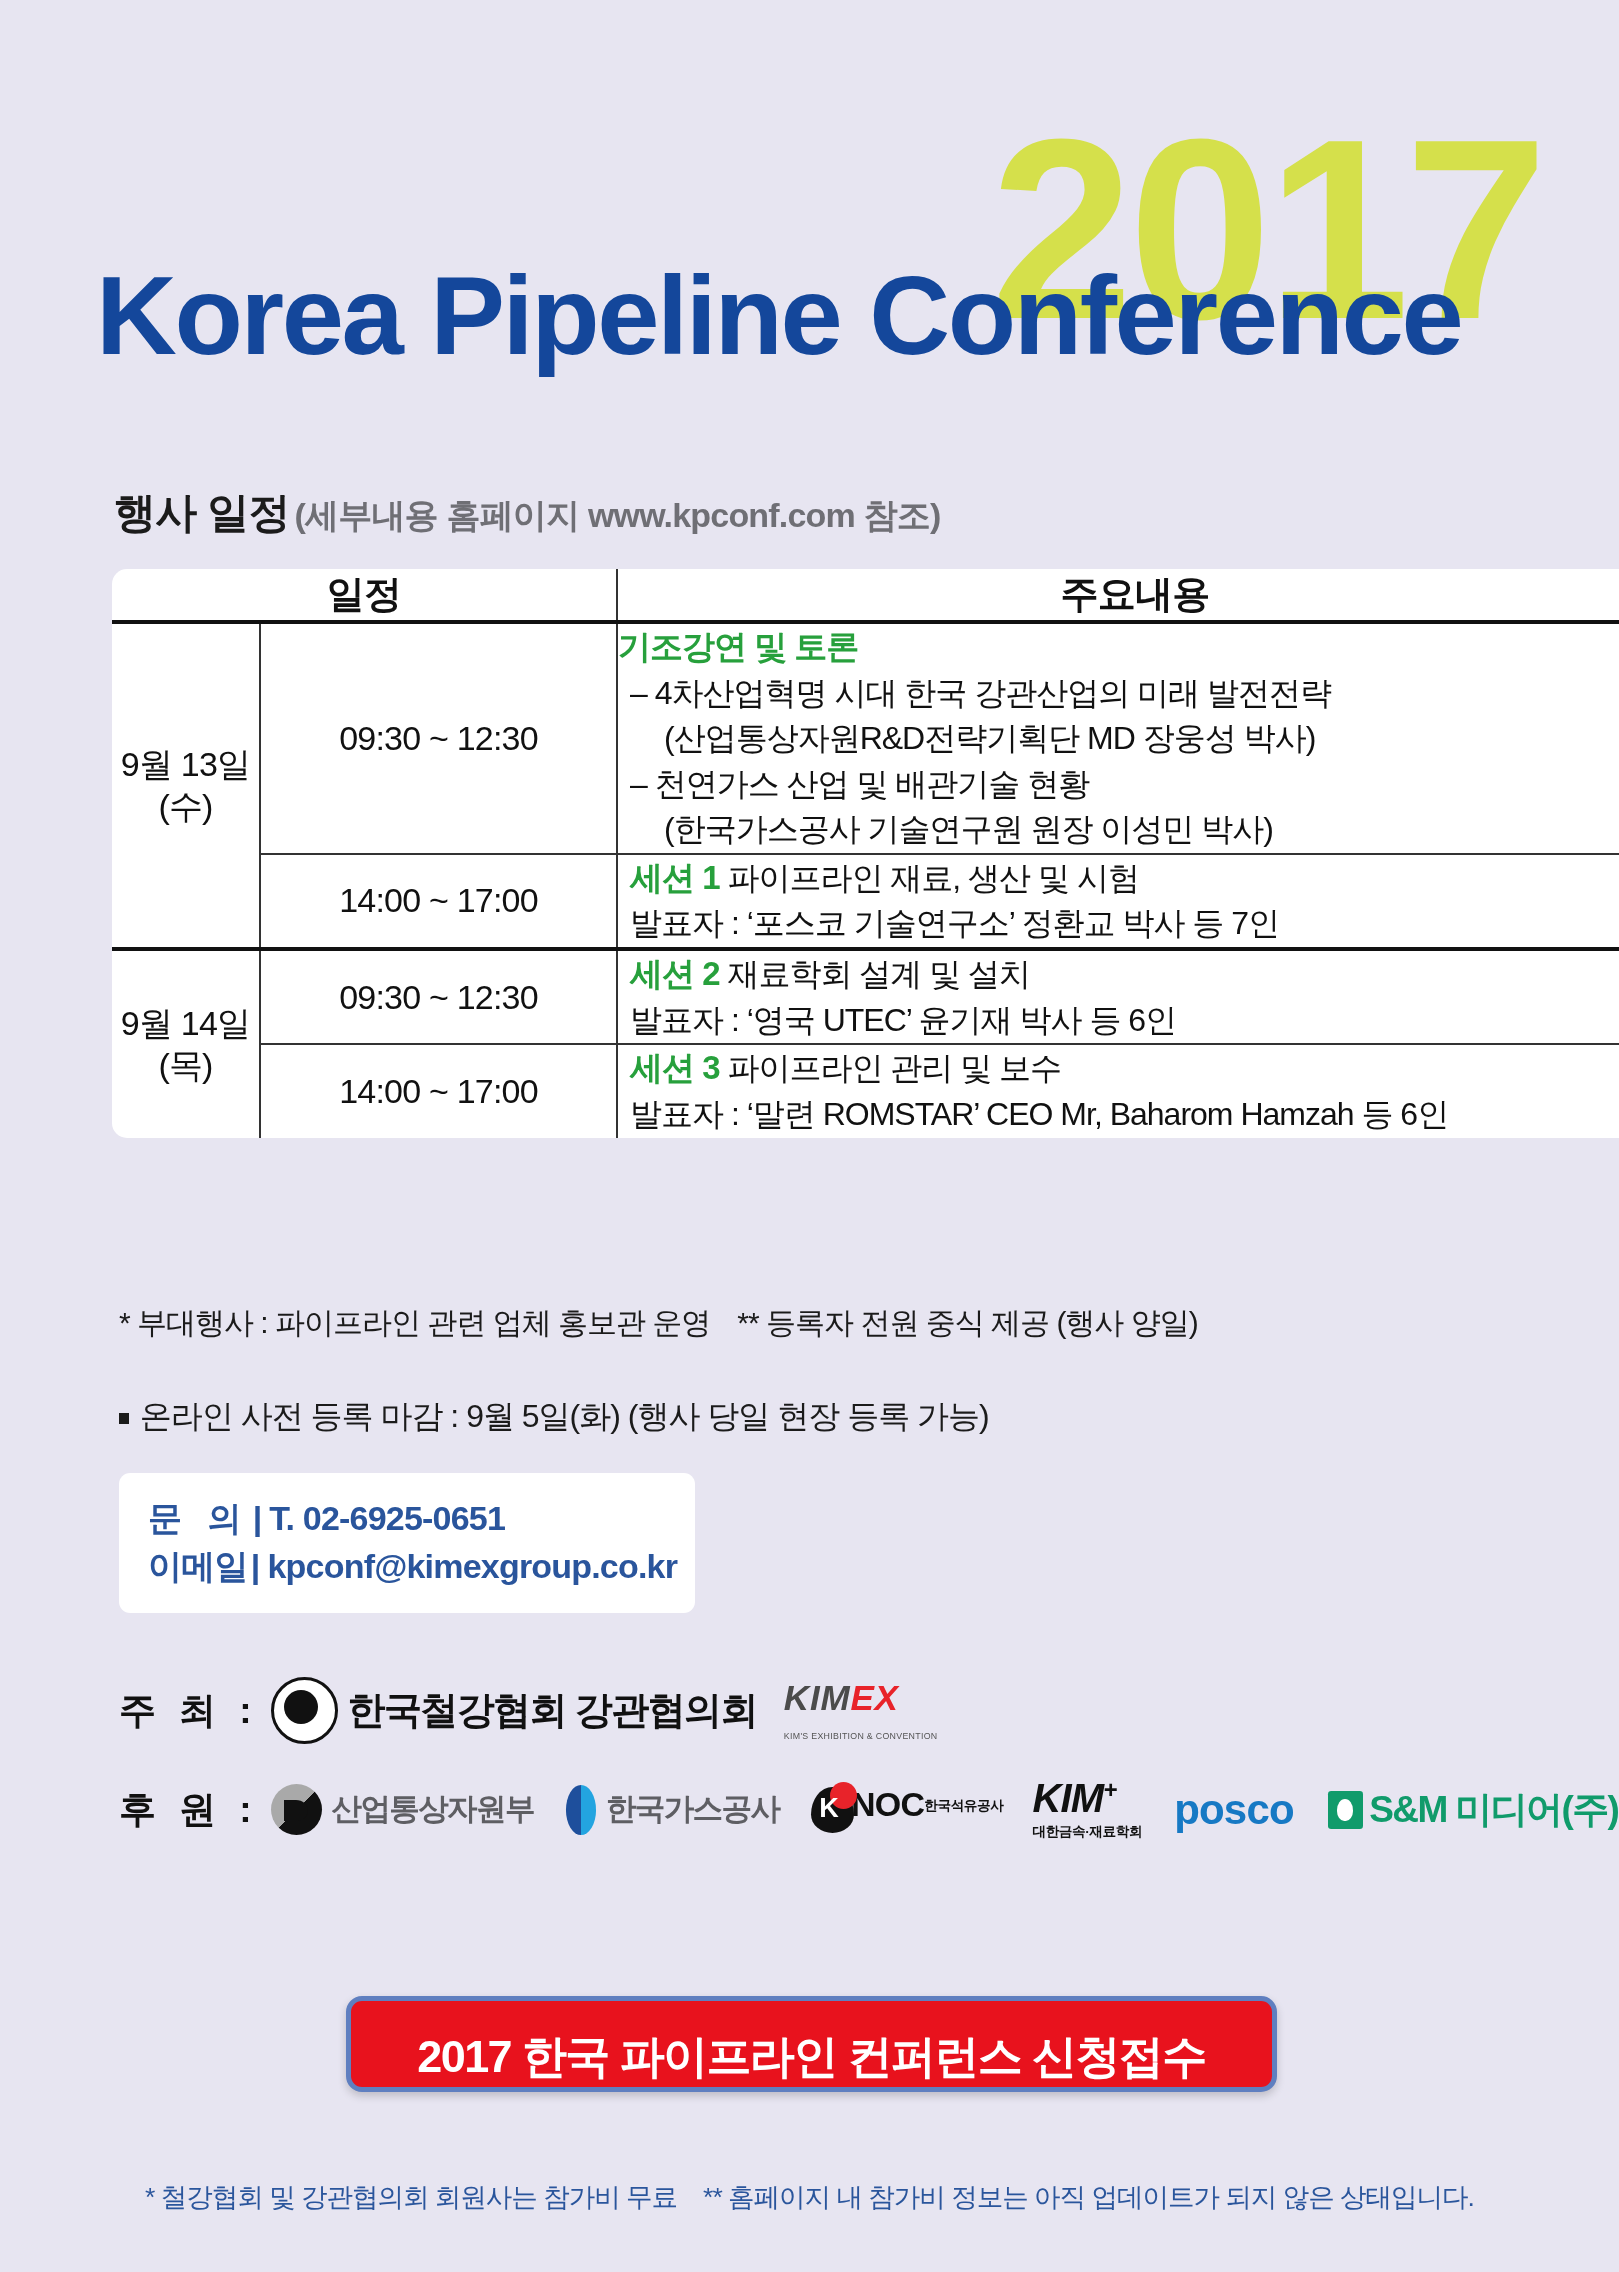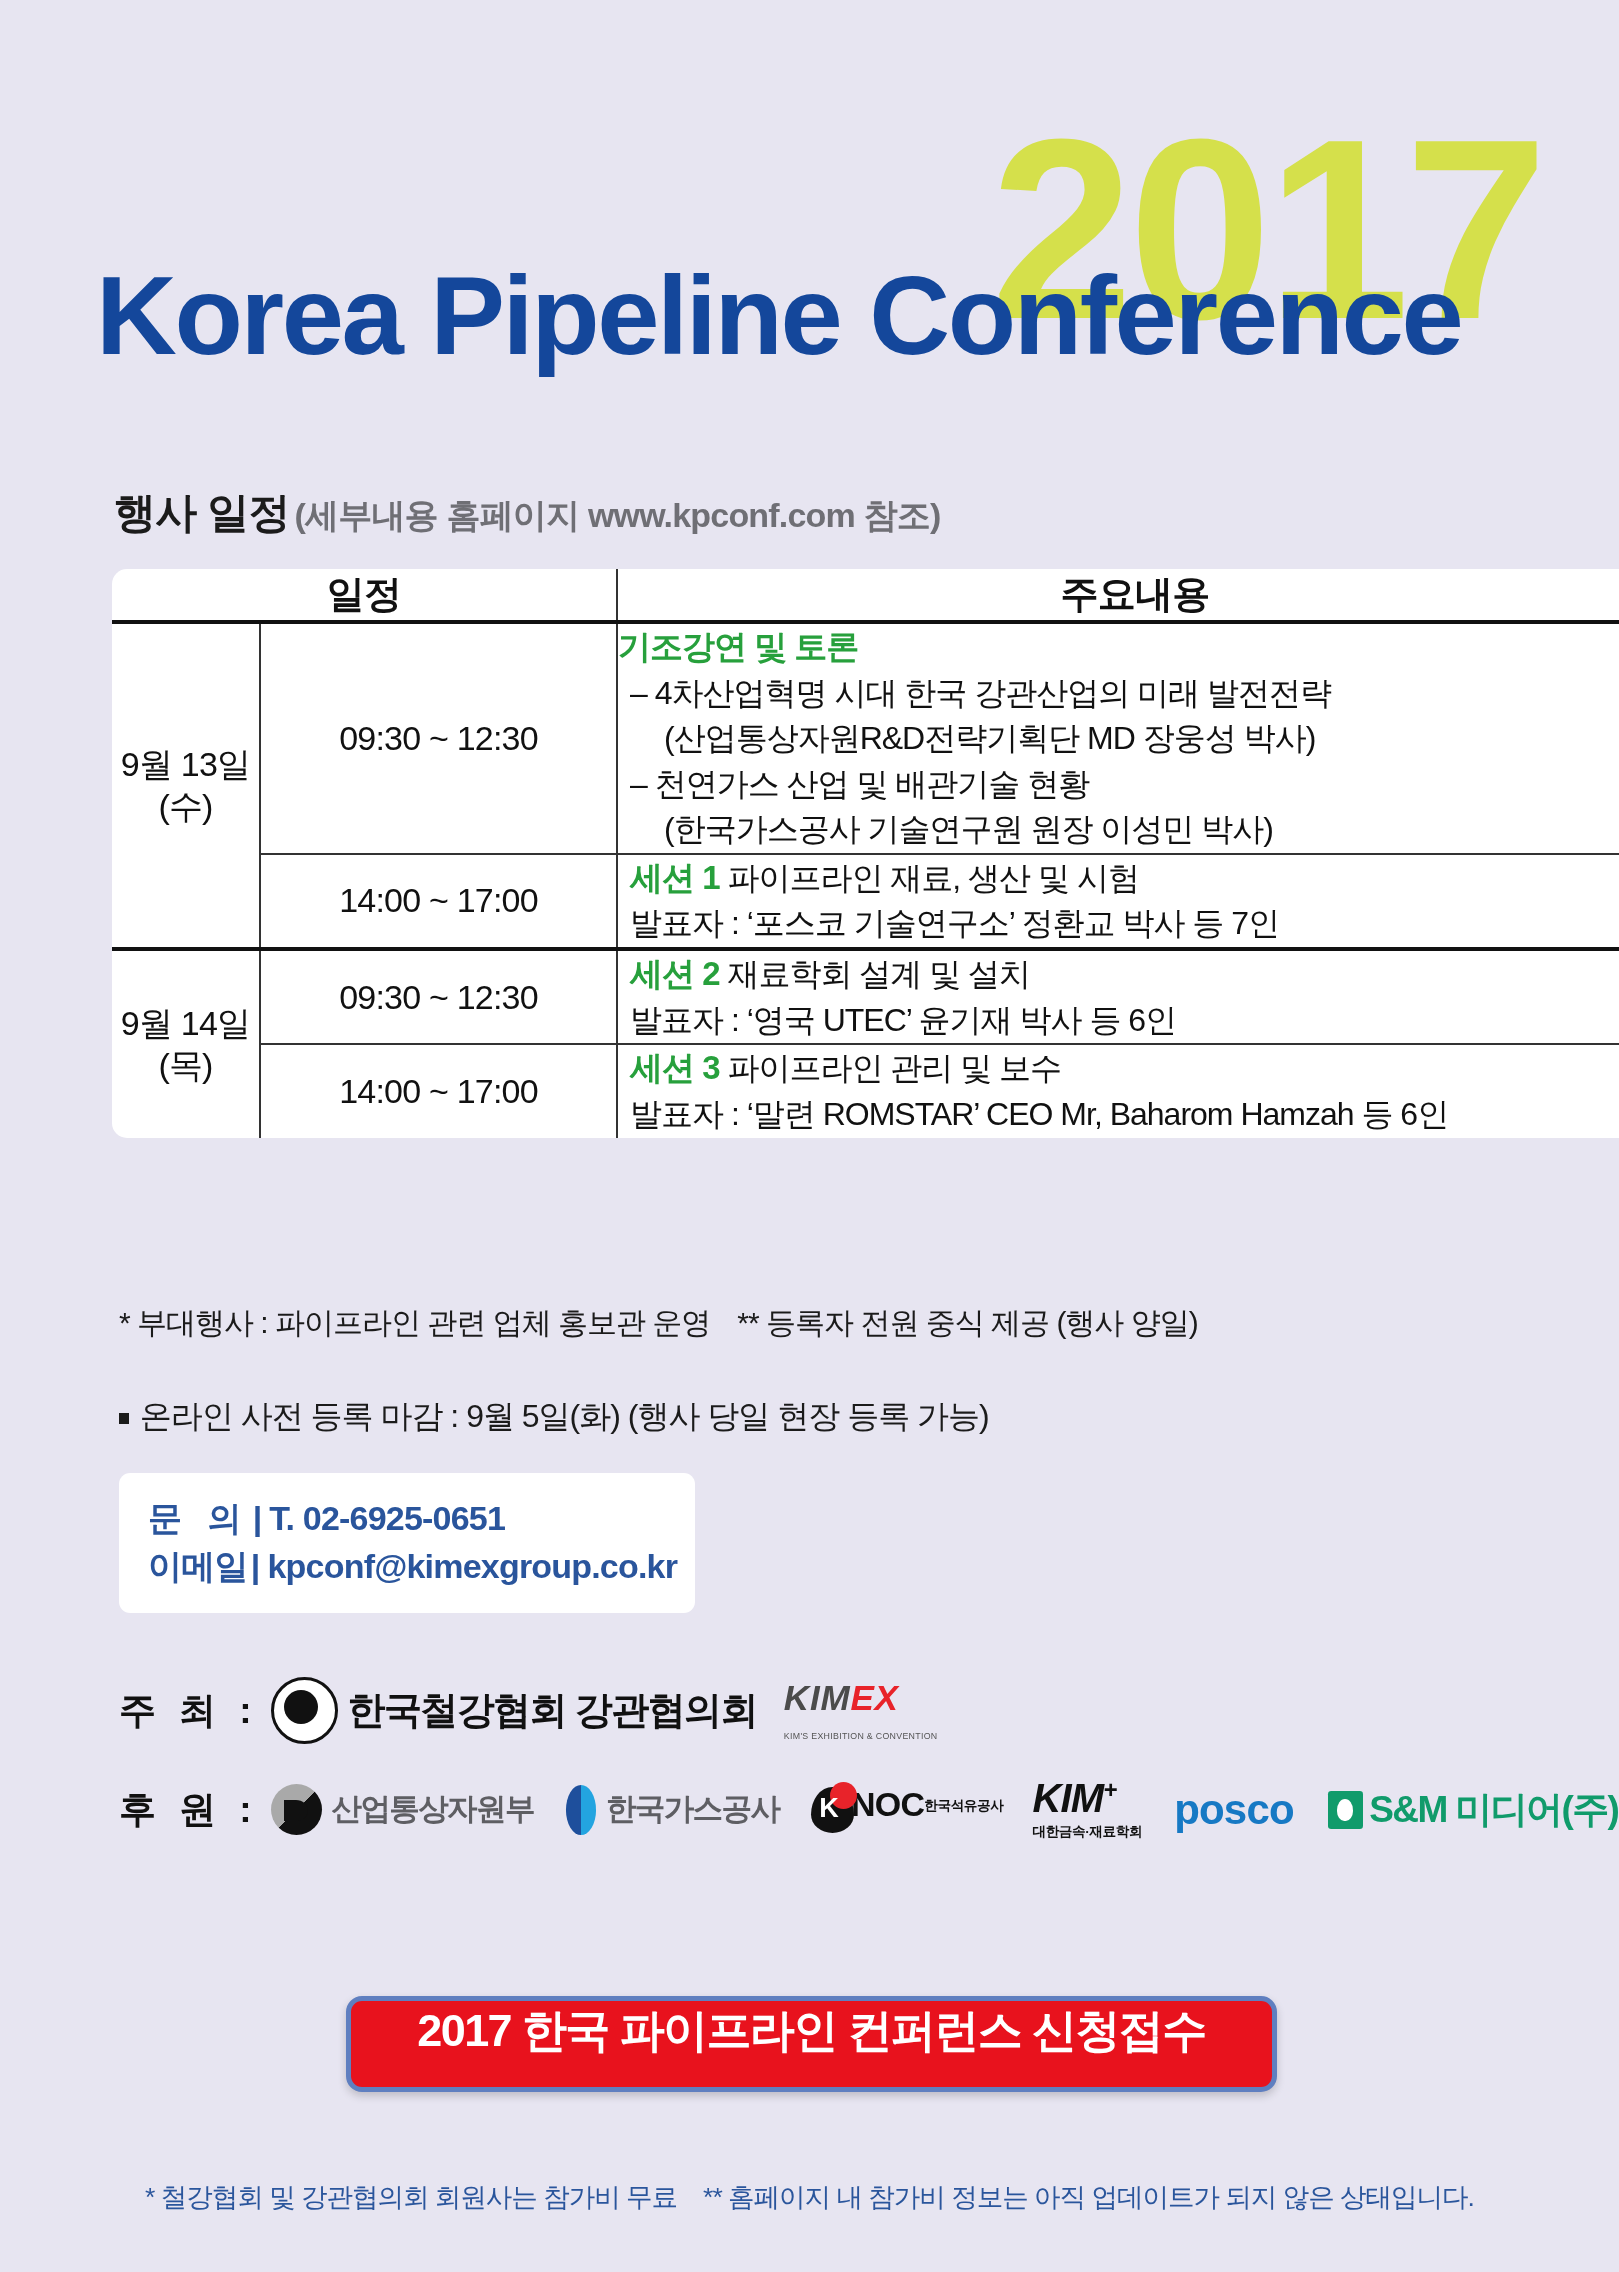--- a/index.html
+++ b/index.html
@@ -352,21 +352,21 @@
   .cta {
     position: absolute;
     left: 346px;
     top: 1996px;
     width: 931px;
     height: 96px;
     background: #e8121d;
     border: 5.6px solid #5f7fc0;
     border-radius: 16px;
     display: flex;
-    align-items: flex-start;
+    align-items: flex-end;
     justify-content: center;
     box-sizing: border-box;
     box-shadow: 0 4px 8px rgba(0,0,0,.18);
   }
   .cta-label {
     font-size: 45px;
     font-weight: bold;
     color: #ffffff;
     letter-spacing: -1.6px;
     white-space: nowrap;

